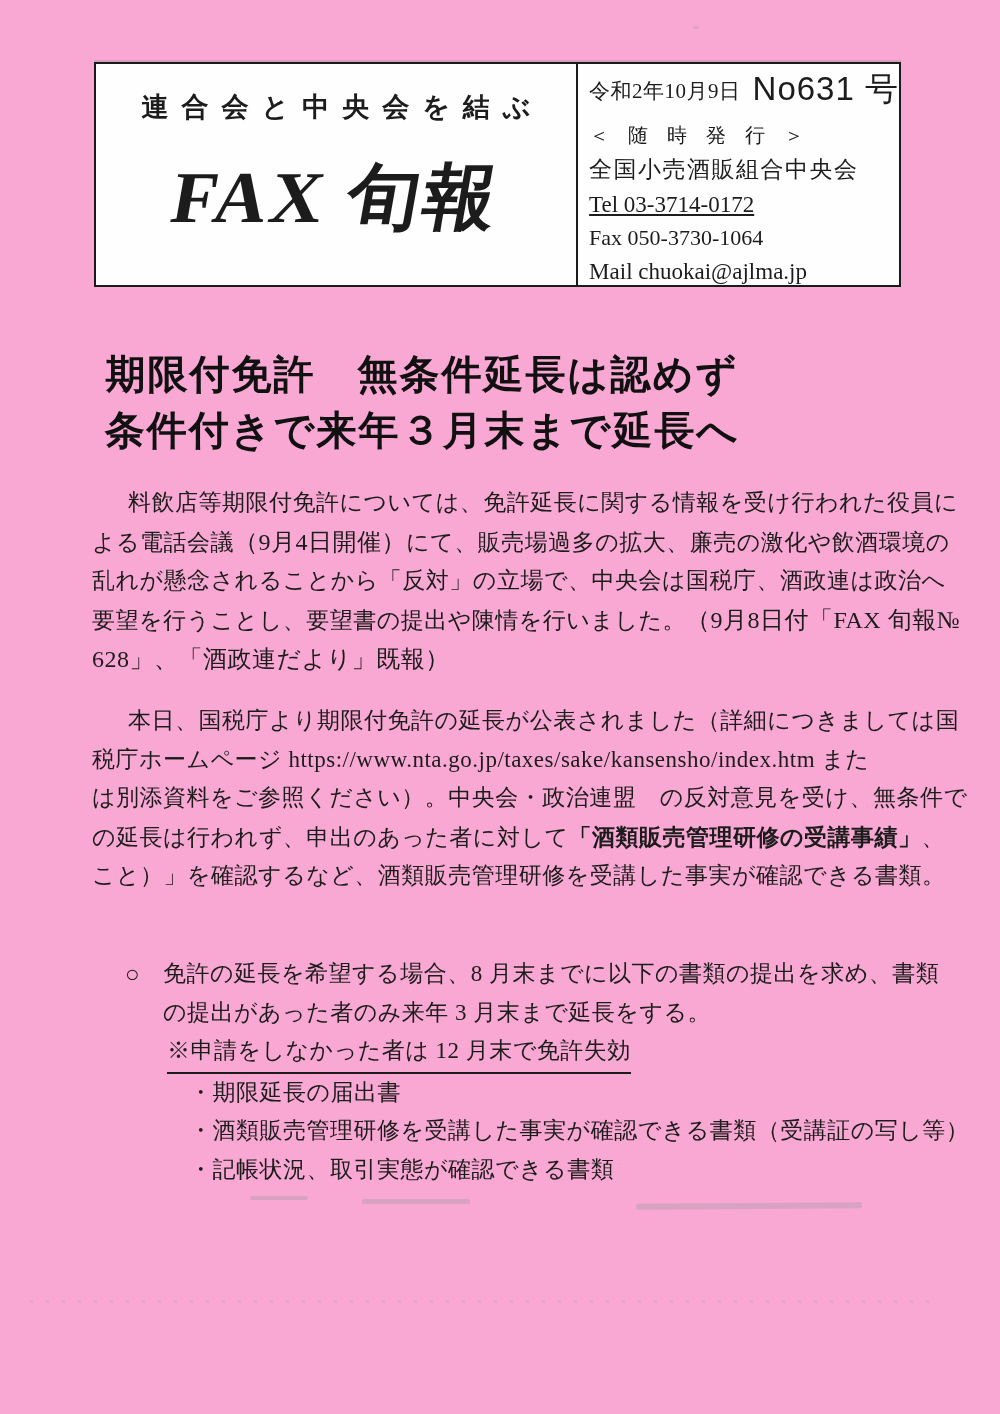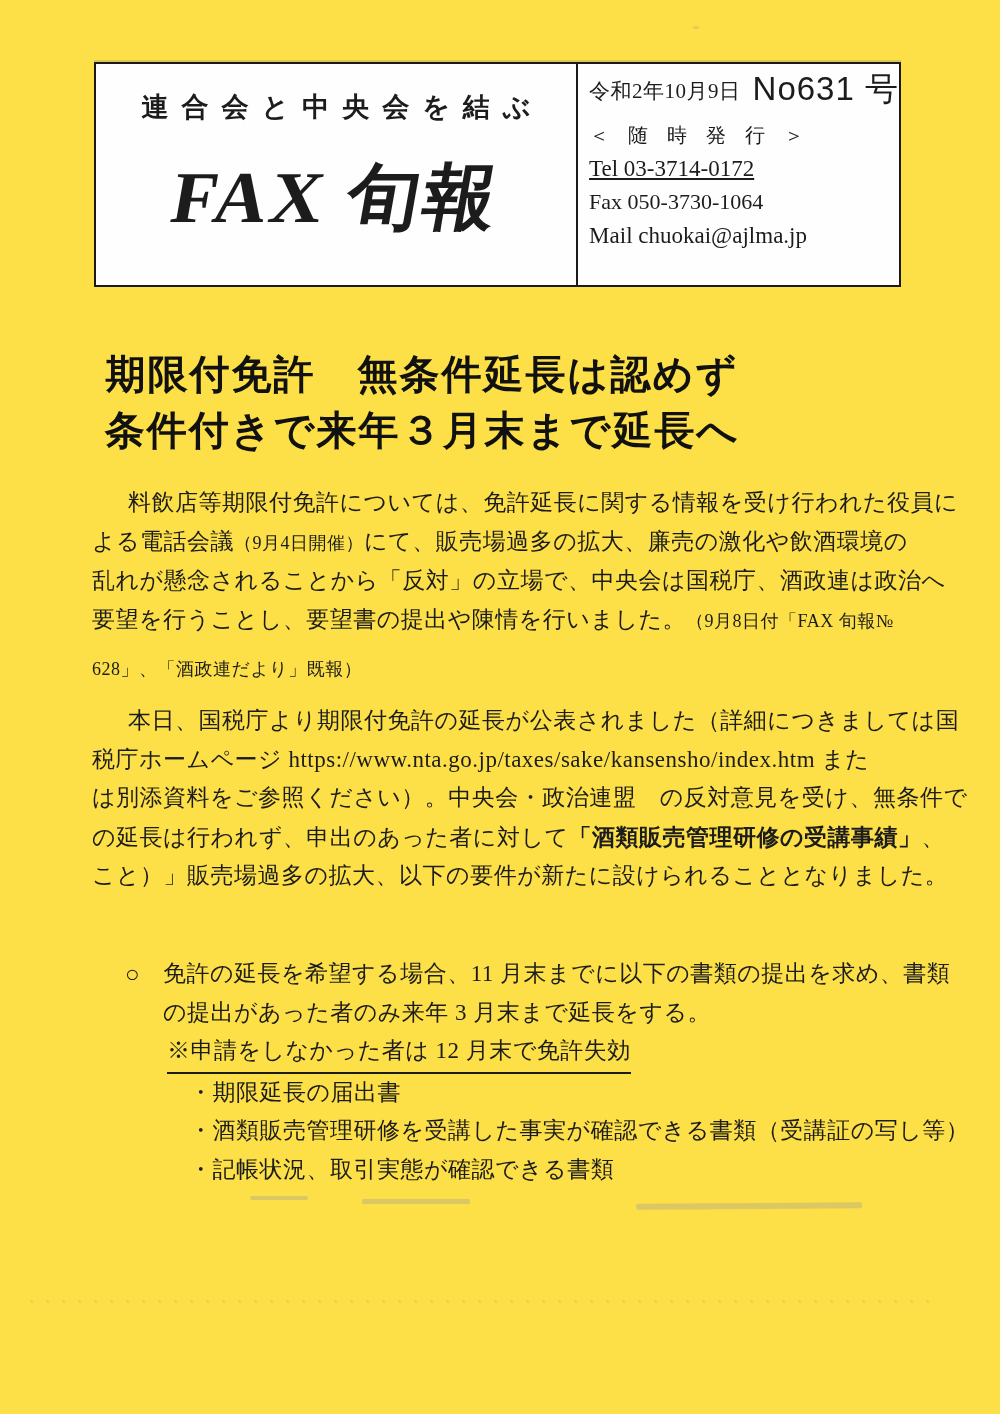--- a/index.html
+++ b/index.html
@@ -6,21 +6,21 @@
   body {
     width:1000px; height:1414px;
     background:#ffffff;
     font-family:"Liberation Serif","DejaVu Serif",serif;
     color:#1c1c1c;
     position:relative;
     overflow:hidden;
   }
   .page {
     position:absolute; inset:0;
-    background:#fde047;
+    background:#f9a8d4;
     padding-left:17px;
   }
 
   
   .header-box {
     position:absolute; left:94px; top:62px;
     width:803px; height:221px;
     border:2px solid #1a1a1a;
     display:flex;
     background:#fefefe;
@@ -83,21 +83,21 @@
   .para { position:absolute; left:92px; width:830px; }
   .p1 { top:484px; }
   .p2 { top:702px; }
   .line {
     font-size:23px;
     line-height:38.5px;
     letter-spacing:.5px;
     white-space:nowrap;
   }
   .indent { text-indent:36px; }
-  .small  { font-size:18px;margin-top:10px; }
+  .small  { font-size:24px; }
   .bold-gothic {
     font-family:"Liberation Sans","DejaVu Sans",sans-serif;
     font-weight:700;
     text-align:center;
   }
 
   
   .bullet-section { position:absolute; left:92px; top:955px; width:840px; }
   .bullet-row { display:flex; margin-left:33px; }
   .bullet-marker {
@@ -128,20 +128,21 @@
     <div class="hb-left">
       <div class="tagline">連合会と中央会を結ぶ</div>
       <div class="logo">FAX 旬報</div>
     </div>
     <div class="hb-right">
       <div class="hb-row1">
         <span class="date-line">令和2年10月9日</span>
         <span class="issue-no">No631 号</span>
       </div>
       <div class="publish-type">＜ 随 時 発 行 ＞</div>
+      <div class="org-name">全国小売酒販組合中央会</div>
       <div class="tel-line">Tel 03-3714-0172</div>
       <div class="fax-line">Fax 050-3730-1064</div>
       <div class="mail-line">Mail chuokai@ajlma.jp</div>
     </div>
   </div>
 
   <div class="doc-title">
     <div>期限付免許　無条件延長は認めず</div>
     <div>条件付きで来年３月末まで延長へ</div>
   </div>
@@ -152,28 +153,28 @@
     <div class="line">乱れが懸念されることから「反対」の立場で、中央会は国税庁、酒政連は政治へ</div>
     <div class="line"><span>要望を行うことし、要望書の提出や陳情を行いました。</span><span class="small">（9月8日付「FAX 旬報№</span></div>
     <div class="line small">628」、「酒政連だより」既報）</div>
   </div>
 
   <div class="para p2">
     <div class="line indent">本日、国税庁より期限付免許の延長が公表されました（詳細につきましては国</div>
     <div class="line">税庁ホームページ https://www.nta.go.jp/taxes/sake/kansensho/index.htm また</div>
     <div class="line">は別添資料をご参照ください）。中央会・政治連盟　の反対意見を受け、無条件で</div>
     <div class="line"><span>の延長は行われず、申出のあった者に対して</span><span class="bold-gothic">「酒類販売管理研修の受講事績」</span><span>、</span></div>
-    <div class="line">こと）」販売場過多の拡大、以下の要件が新たに設けられることとなりました。</div>
+    <div class="line">こと）」を確認するなど、酒類販売管理研修を受講した事実が確認できる書類。</div>
   </div>
 
   <div class="bullet-section">
     <div class="bullet-row">
       <div class="bullet-marker">○</div>
       <div>
-        <div class="line">免許の延長を希望する場合、11 月末までに以下の書類の提出を求め、書類</div>
+        <div class="line">免許の延長を希望する場合、8 月末までに以下の書類の提出を求め、書類</div>
         <div class="line">の提出があった者のみ来年 3 月末まで延長をする。</div>
       </div>
     </div>
     <div class="line note-line">
       <span class="underline">※申請をしなかった者は 12 月末で免許失効</span>
     </div>
     <div class="doc-items">
       <div class="line">・期限延長の届出書</div>
       <div class="line">・酒類販売管理研修を受講した事実が確認できる書類（受講証の写し等）</div>
       <div class="line">・記帳状況、取引実態が確認できる書類</div>

